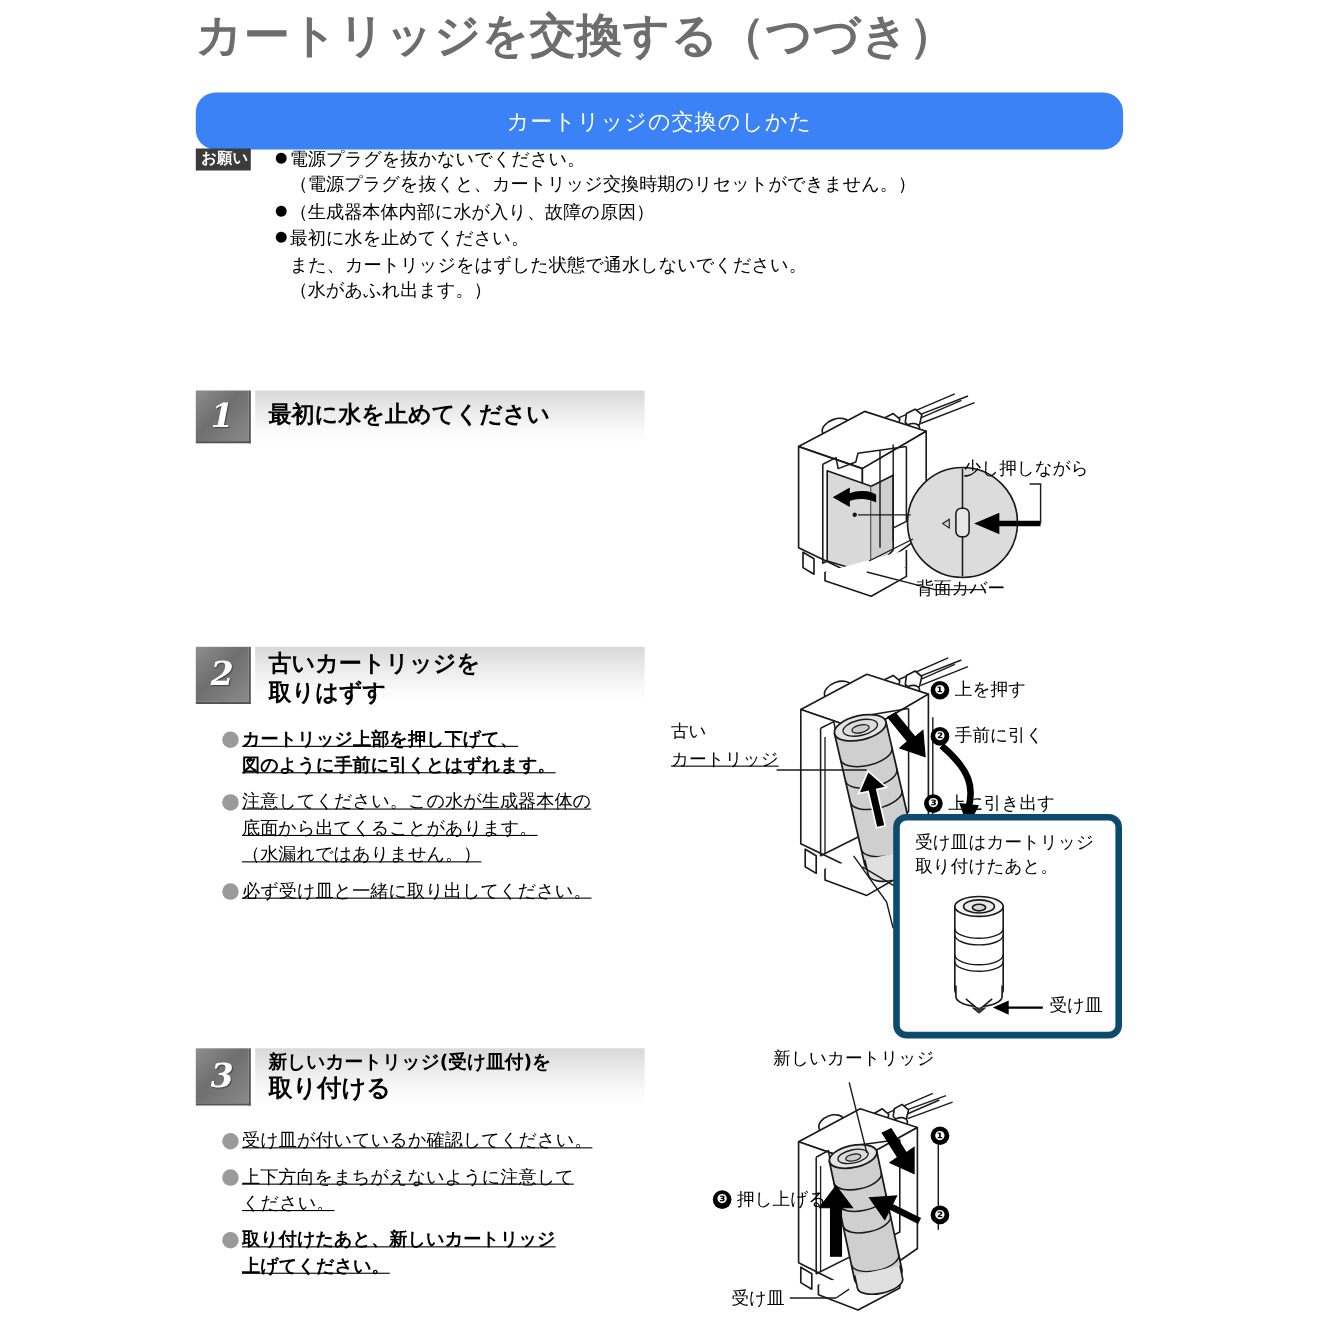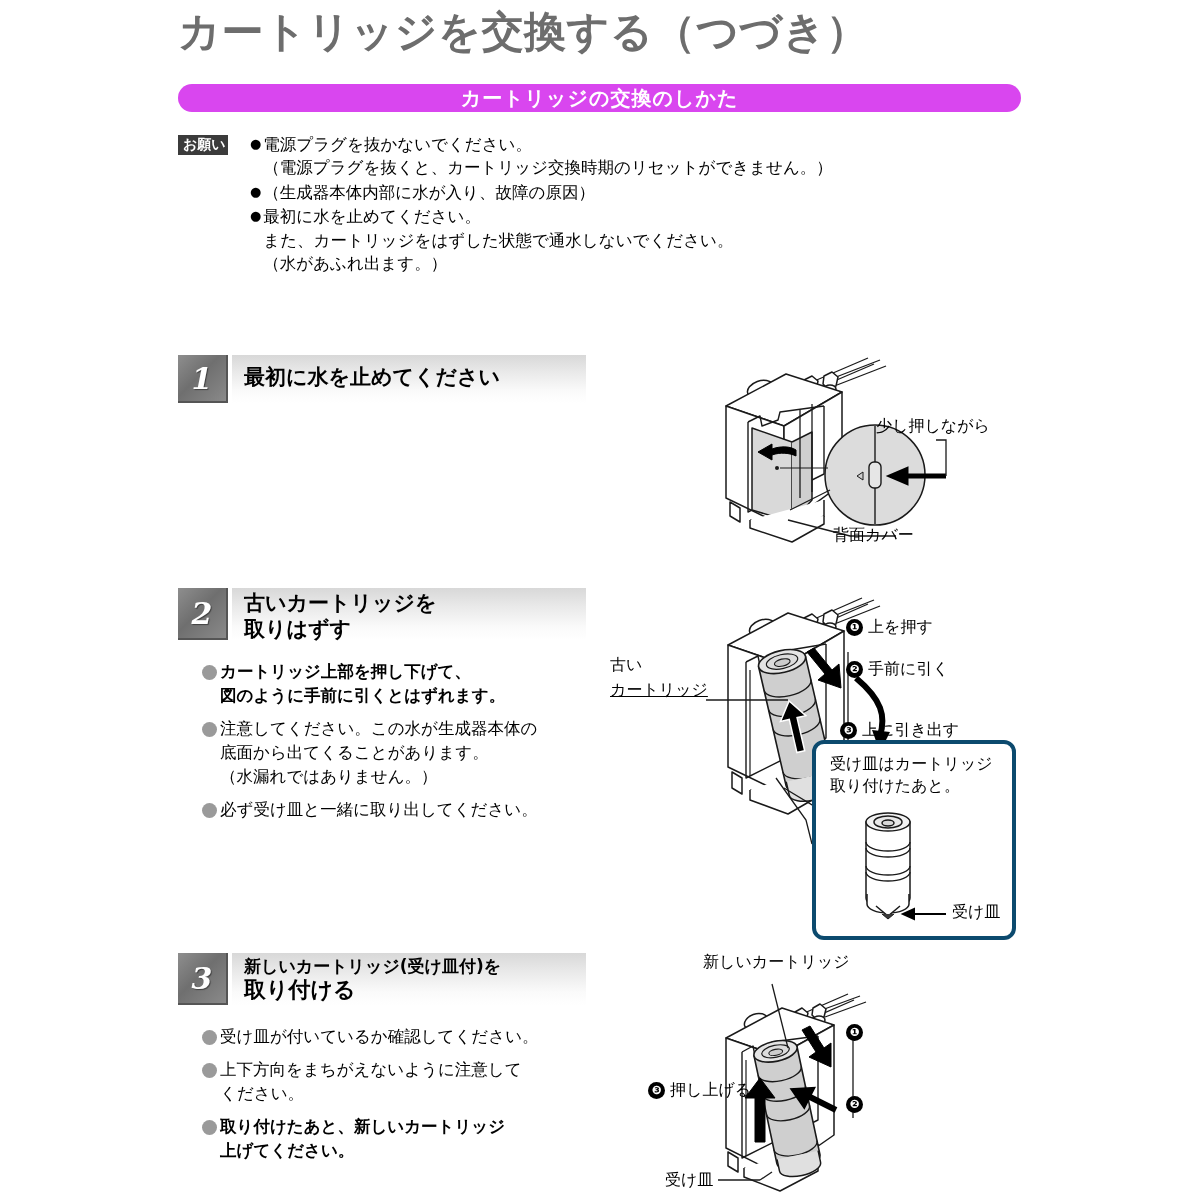--- a/index.html
+++ b/index.html
@@ -22,26 +22,26 @@
     font-weight: bold;
     color: #6d6d6d;
     letter-spacing: 0.5px;
     white-space: nowrap;
   }
 
   
   .section-banner {
     position: absolute;
     left: 178px; top: 84px;
-    width: 843px; height: 28px;
-    background: #d946ef;
+    width: 843px; height: 52px;
+    background: #3b82f6;
     border-radius: 18px;
     color: #ffffff;
     font-size: 20px;
-    font-weight: bold;
+    font-weight: normal;
     display: flex;
     align-items: center;
     justify-content: center;
     letter-spacing: 1px;
   }
 
   
   .notice { position: absolute; left: 178px; top: 133px; width: 700px; }
   .notice-badge {
     position: absolute; left: 0; top: 2px;
@@ -116,21 +116,21 @@
   .step-title .small { font-size: 17px; font-weight: bold; }
   .step-title .big { font-size: 22px; font-weight: bold; }
 
   
   .step-body {
     margin-top: 16px;
     margin-left: 24px;
     font-size: 16.5px;
     line-height: 1.45;
   }
-  .bullet { display: flex; margin-bottom: 9px; }
+  .bullet { display: flex; margin-bottom: 9px; text-decoration: underline; }
   .bullet-dot {
     flex: 0 0 auto;
     width: 15px; height: 15px;
     border-radius: 50%;
     background: #9a9a9a;
     margin-top: 5px;
     margin-right: 3px;
   }
   .bullet-lines { flex: 1 1 auto; }
   .bullet-lines div { white-space: nowrap; }
@@ -153,21 +153,21 @@
     color: #fff;
     font-size: 11.5px;
     font-weight: bold;
     text-align: center;
     line-height: 17px;
     vertical-align: 1px;
     margin-right: 5px;
   }
   .inset-box {
     position: absolute;
-    border: 4px solid #0c4a6e;
+    border: 6px solid #0c4a6e;
     border-radius: 12px;
     background: #fff;
   }
   .inset-text {
     position: absolute;
     font-size: 16px;
     line-height: 1.28;
     white-space: nowrap;
     color: #000;
   }

